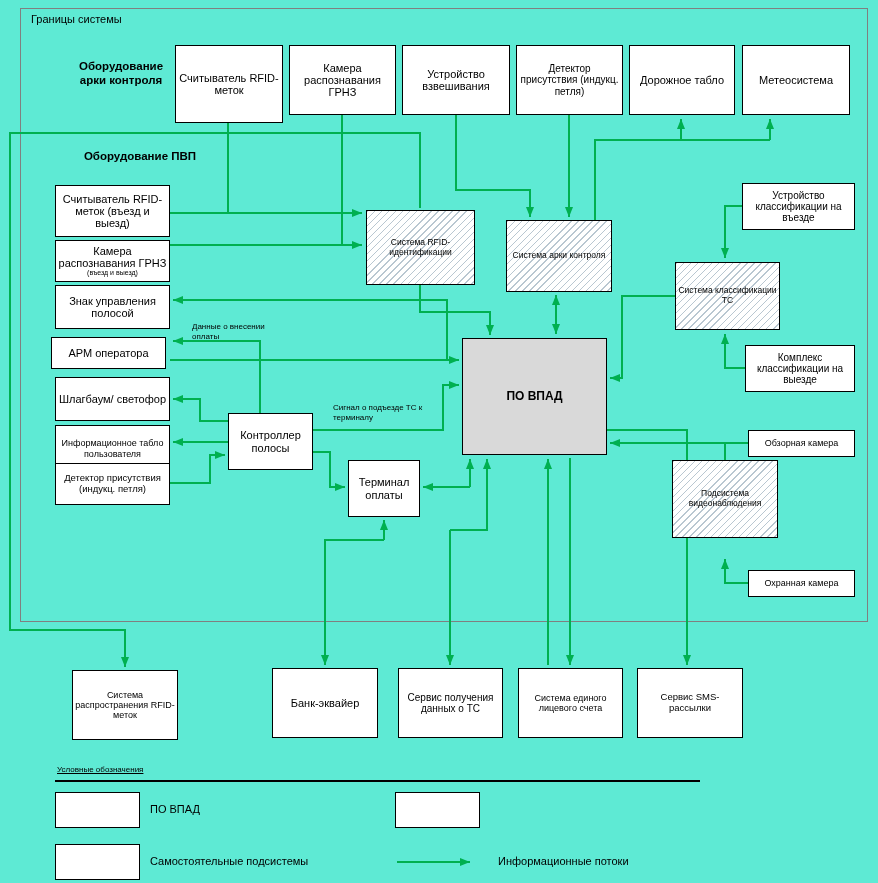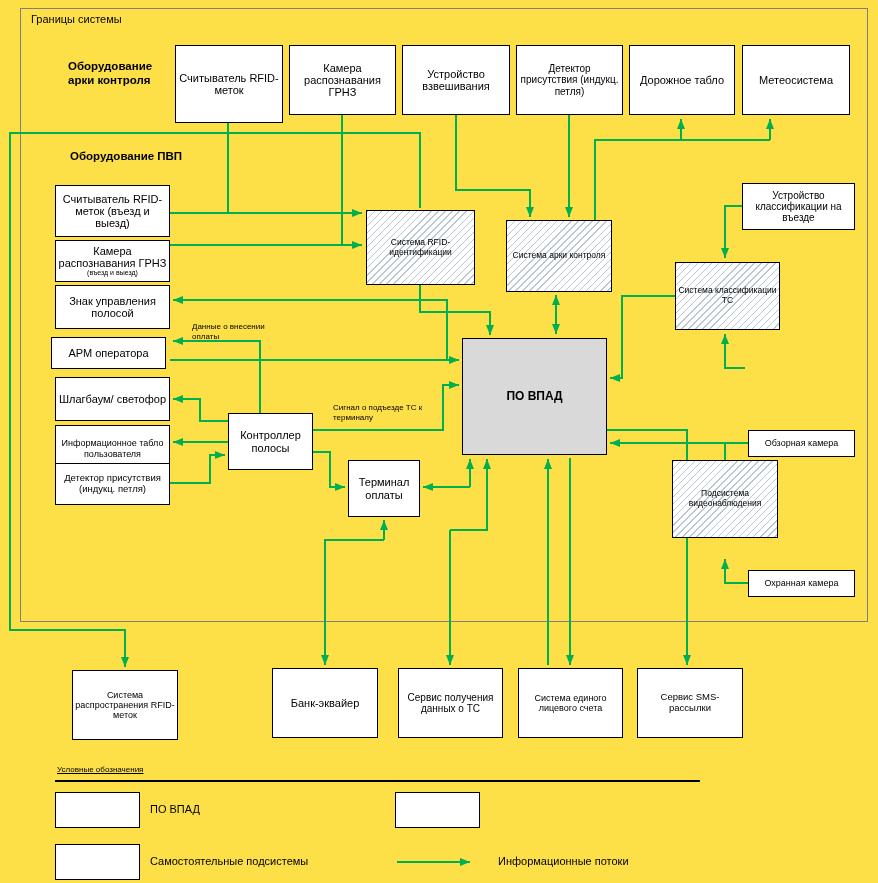--- a/index.html
+++ b/index.html
@@ -1,31 +1,31 @@
 <!DOCTYPE html>
 <html style="--arrow: #00B050; --po-fill: #d9d9d9; --hatch: #b9c7d1;"><head>
 <meta charset="utf-8">
 <style>
   *{margin:0;padding:0;box-sizing:border-box}
   html,body{background:#fff;color:#000;font-family:"Liberation Sans",sans-serif}
-  .stage{position:relative;width:878px;height:883px;background:#fde047;overflow:hidden}
+  .stage{position:relative;width:878px;height:883px;background:#5eead4;overflow:hidden}
   .boundary{position:absolute;left:20px;top:8px;width:848px;height:614px;border:1px solid #808080;z-index:0}
   .boundary-label{position:absolute;left:10px;top:4px;font-size:11px;white-space:nowrap}
   .wires{position:absolute;left:0;top:0;z-index:1;pointer-events:none}
   .arr{fill:none;stroke:var(--arrow,#00B050);stroke-width:2}
   .head{marker-end:url(#ah)}
   #ah path{fill:var(--arrow,#00B050)}
   .node{position:absolute;z-index:2;background:#fff;border:1px solid #000;display:flex;flex-direction:column;
         align-items:center;justify-content:center;text-align:center;font-size:11px;line-height:1.12;padding:1px 2px}
   .hatch{font-size:8.5px;background-image:repeating-linear-gradient(135deg,
         var(--hatch,#b9c7d1) 0,var(--hatch,#b9c7d1) 1px,transparent 1px,transparent 5px)}
   .po{background-color:var(--po-fill,#d9d9d9);font-weight:bold;font-size:12px}
   .f9{font-size:9px}.f95{font-size:9.5px}.f10{font-size:10px}
   .sub{font-size:7px;line-height:1.1}
-  .gtitle{position:absolute;z-index:2;font-weight:bold;font-size:11.5px;line-height:1.18;text-align:left}
+  .gtitle{position:absolute;z-index:2;font-weight:bold;font-size:11.5px;line-height:1.18;text-align:center}
   .elabel{position:absolute;z-index:3;font-size:8px;line-height:1.25}
   .legend-title{position:absolute;left:57px;top:765px;font-size:8px;text-decoration:underline;z-index:2}
   .legend-rule{position:absolute;left:55px;top:780px;width:645px;height:2px;background:#000;z-index:2}
   .lbox{position:absolute;z-index:2;border:1px solid #000;background:#fff}
   .ltext{position:absolute;z-index:2;display:flex;align-items:center;font-size:11px;line-height:1.2}
 </style>
 </head>
 <body>
 
 <div class="stage">
@@ -139,20 +139,23 @@
   <div class="node" style="left:348px;top:460px;width:72px;height:57px">
       <span>Терминал оплаты</span>
     </div>
 
   <div class="node f10" style="left:742px;top:183px;width:113px;height:47px">
       <span>Устройство классификации на въезде</span>
     </div>
   <div class="node hatch" style="left:675px;top:262px;width:105px;height:68px">
       <span>Система классификации ТС</span>
     </div>
+  <div class="node f10" style="left:745px;top:345px;width:110px;height:47px">
+      <span>Комплекс классификации на выезде</span>
+    </div>
   <div class="node f9" style="left:748px;top:430px;width:107px;height:27px">
       <span>Обзорная камера</span>
     </div>
   <div class="node hatch" style="left:672px;top:460px;width:106px;height:78px">
       <span>Подсистема видеонаблюдения</span>
     </div>
   <div class="node f9" style="left:748px;top:570px;width:107px;height:27px">
       <span>Охранная камера</span>
     </div>
 

